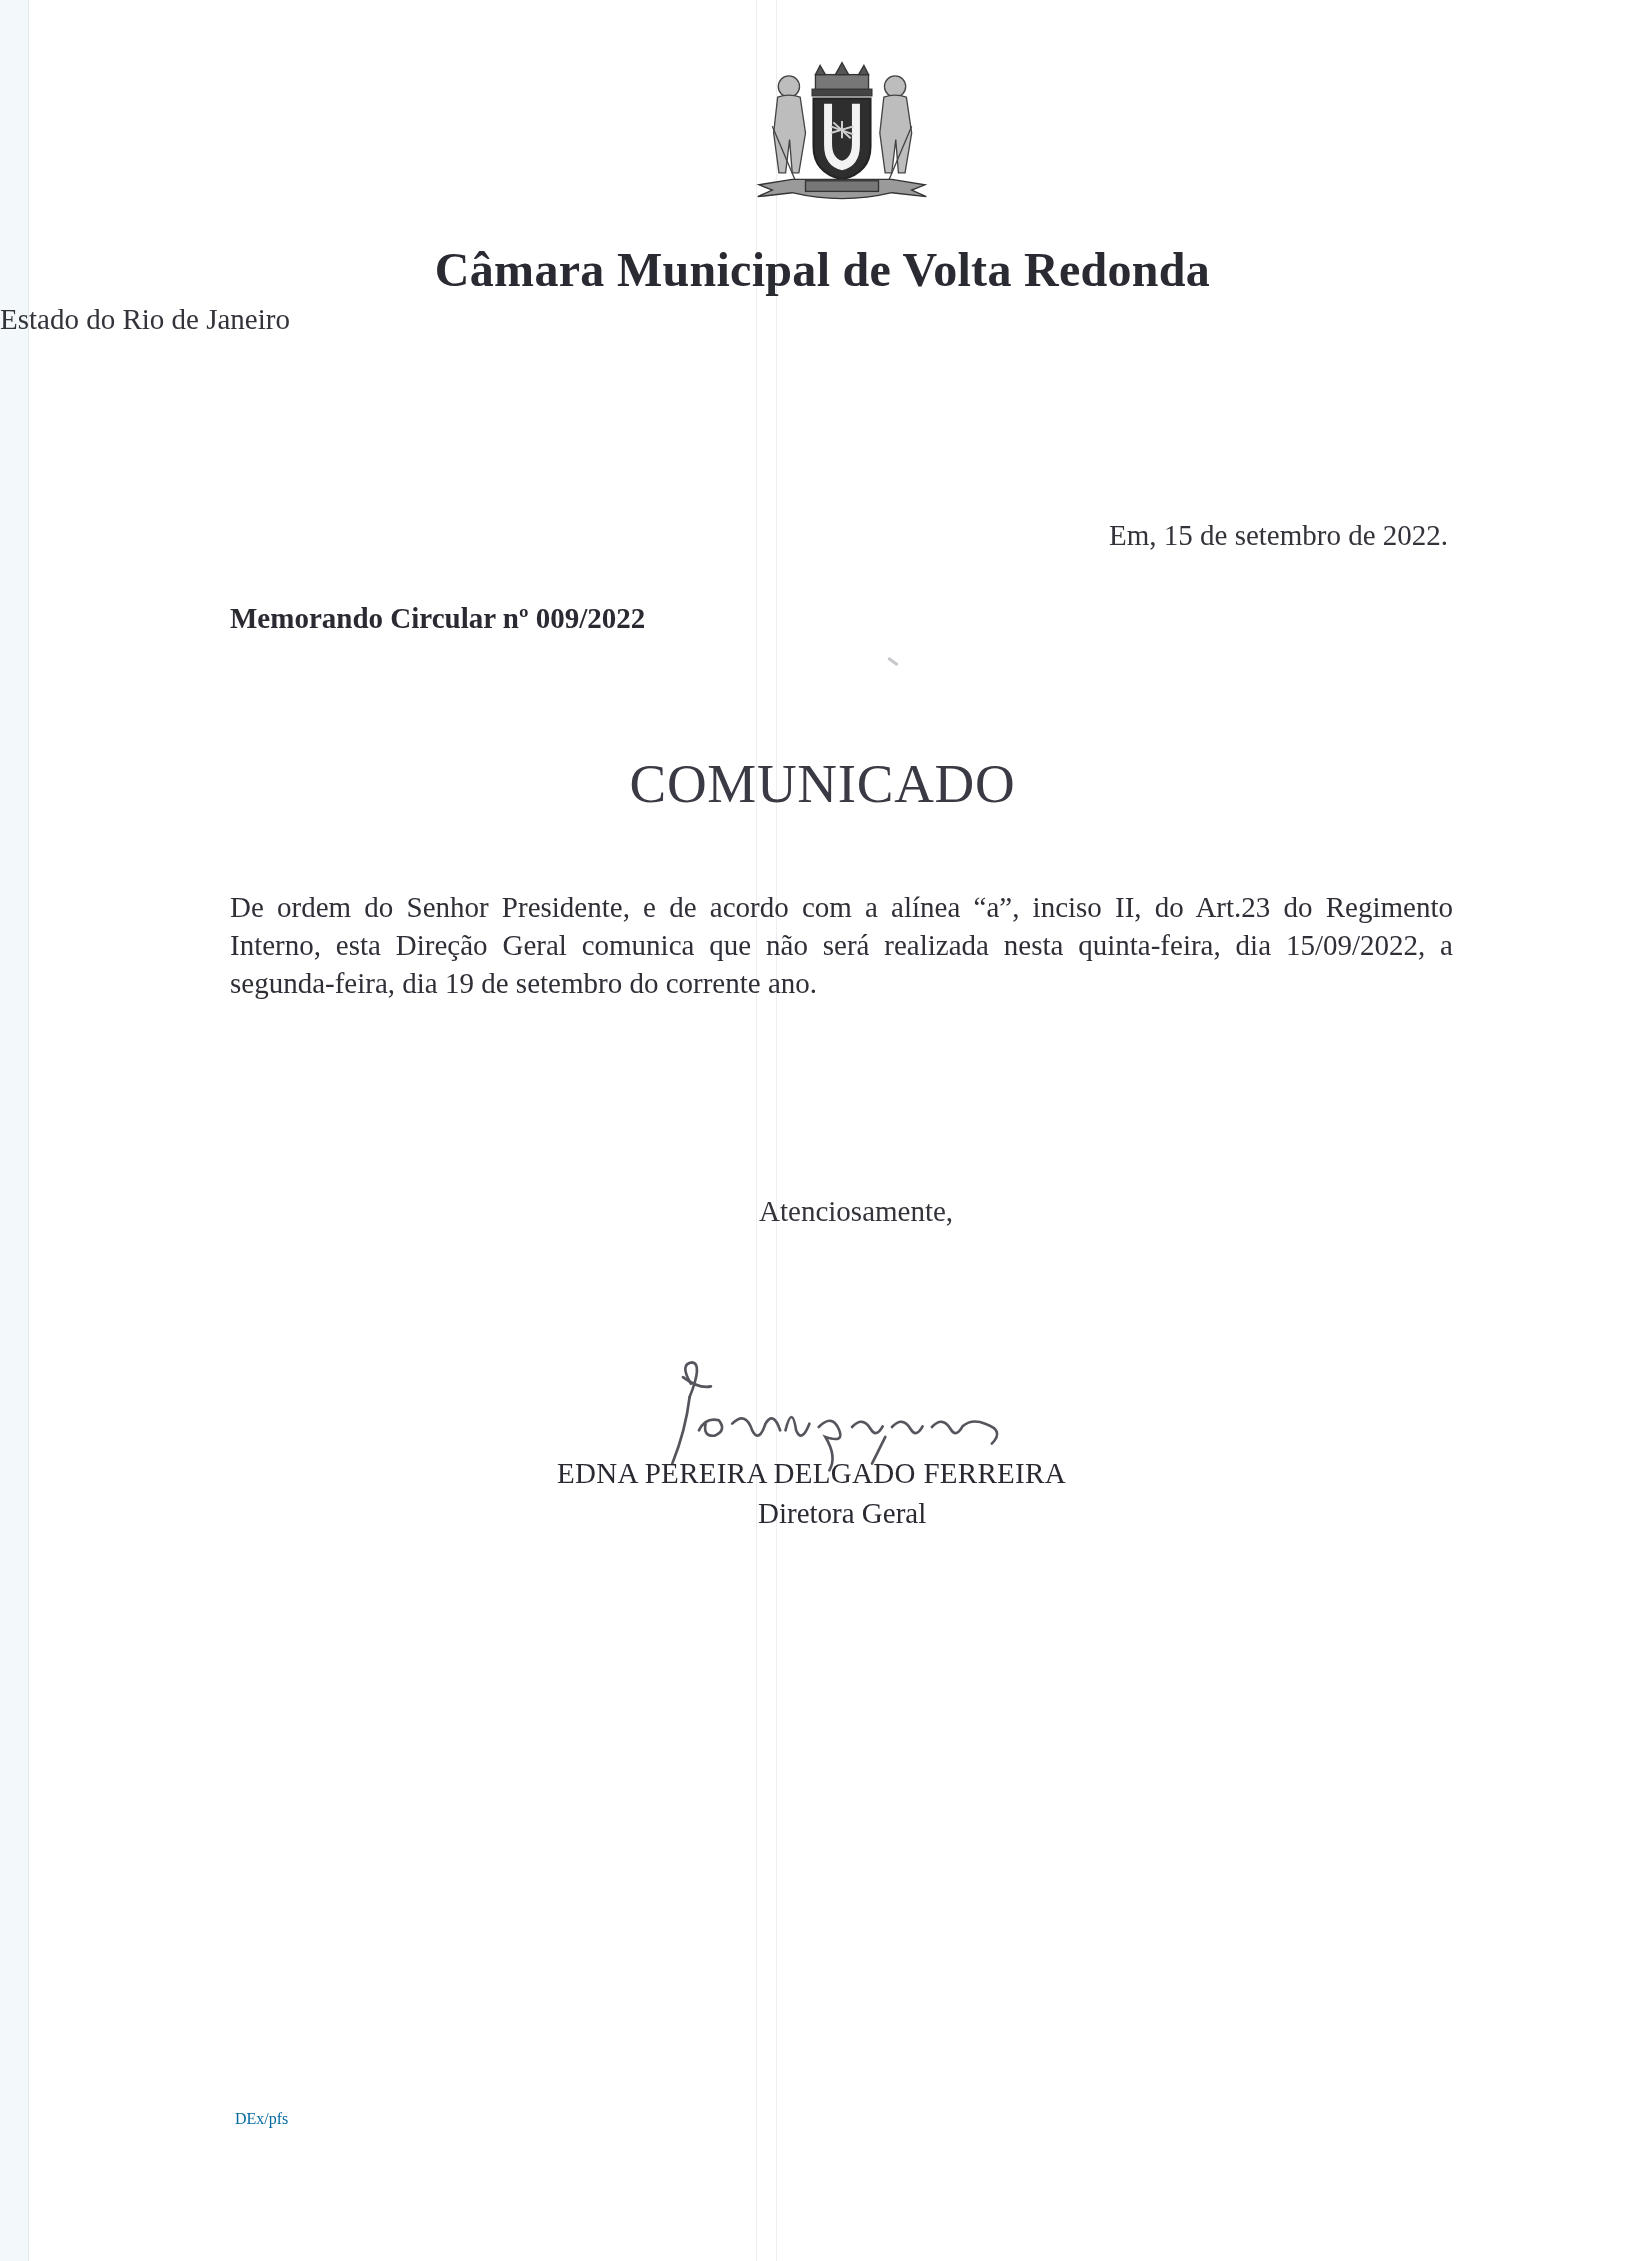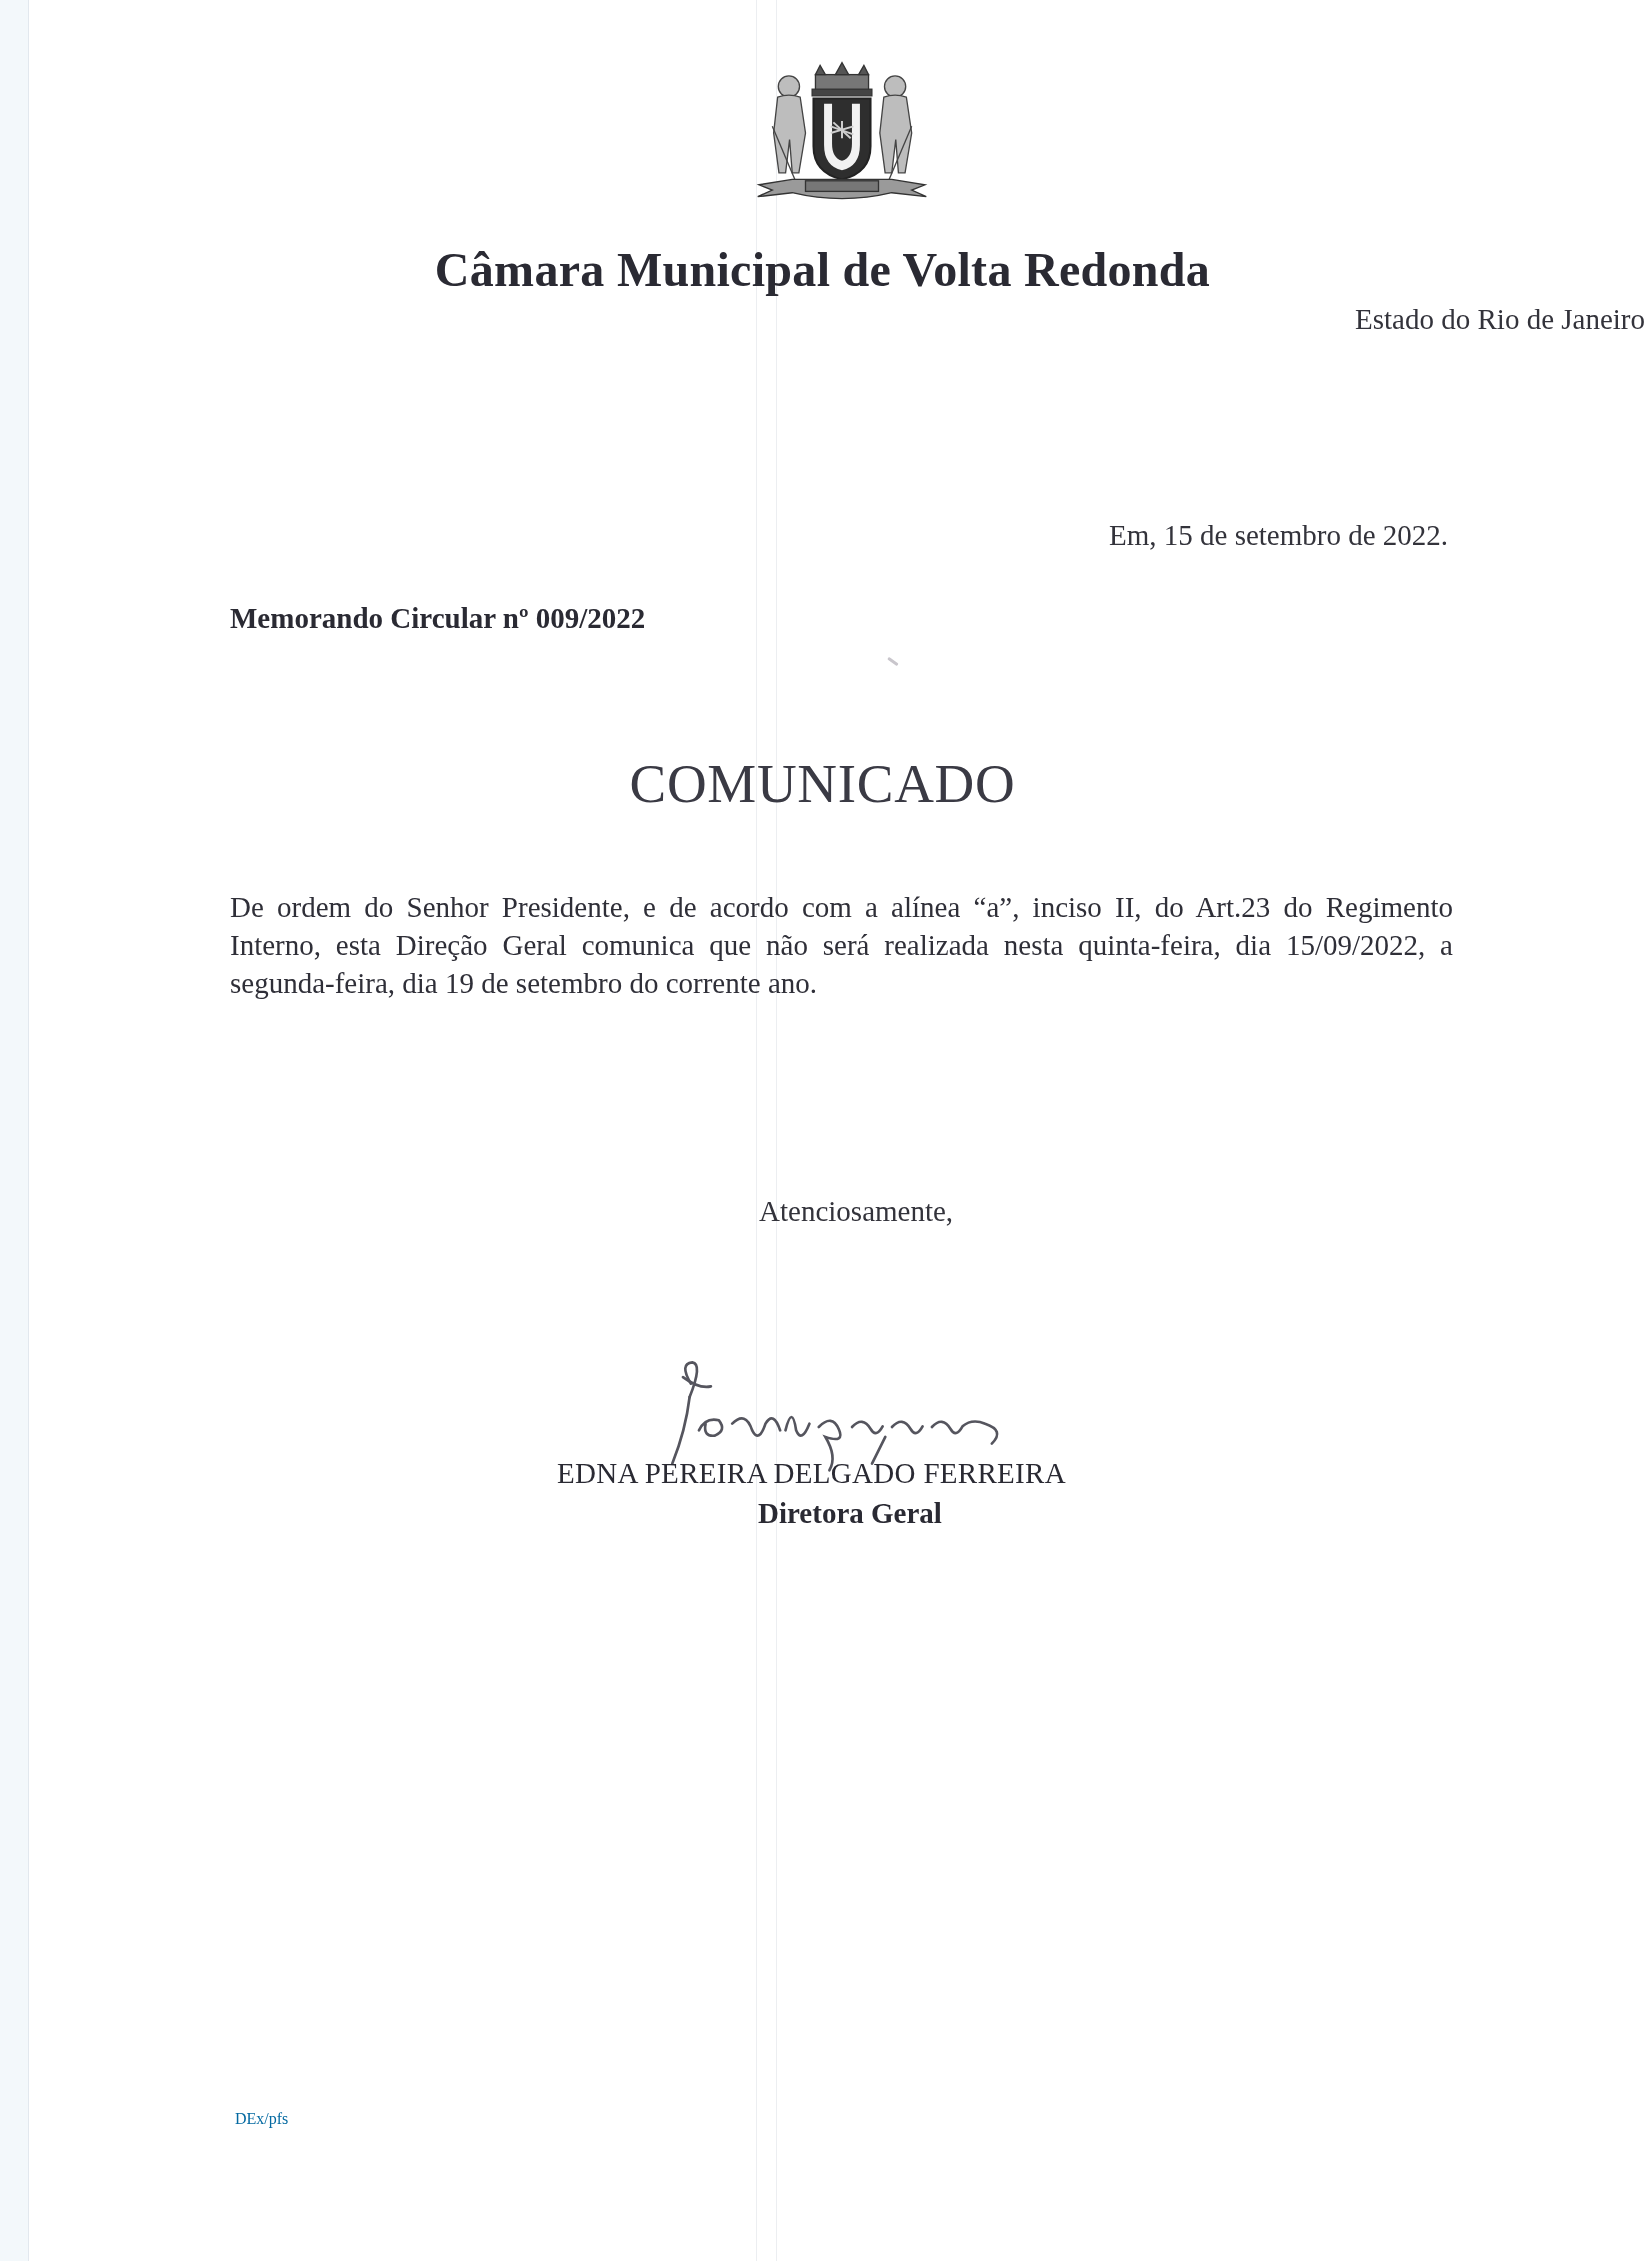--- a/index.html
+++ b/index.html
@@ -24,21 +24,21 @@
   .crest {
     position: absolute; left: 752px; top: 60px; width: 180px; height: 146px;
   }
   .header-title {
     position: absolute; left: 0; right: 0; top: 242px;
     text-align: center; font-weight: bold; font-size: 48px; letter-spacing: 0.3px;
     color: #2a2a33;
   }
   .header-sub {
     position: absolute; left: 0; right: 0; top: 303px;
-    text-align: right; font-size: 29px; color: #33333b;
+    text-align: left; font-size: 29px; color: #33333b;
   }
   .date {
     position: absolute; left: 1109px; top: 519px; font-size: 29px; color: #33333b;
   }
   .memo {
     position: absolute; left: 230px; top: 602px; font-size: 29px; font-weight: bold; color: #2a2a33;
   }
   .comunicado {
     position: absolute; left: 0; right: 0; top: 752px; text-align: center;
     font-size: 55px; color: #3a3a44; letter-spacing: 0.7px;
@@ -55,21 +55,21 @@
   }
   .closing span { position: relative; left: 16.6px; }
   .signature {
     position: absolute; left: 659px; top: 1357px; width: 426px; height: 120px;
   }
   .sig-name {
     position: absolute; left: 557px; top: 1457px; font-size: 29px; font-weight: normal; color: #2a2a33;
     letter-spacing: 0.3px;
   }
   .sig-role {
-    position: absolute; left: 758px; top: 1497px; font-size: 29px; font-weight: bold; color: #2a2a33; text-align: right;
+    position: absolute; left: 758px; top: 1497px; font-size: 29px; font-weight: normal; color: #2a2a33; text-align: right;
   }
   .footer-ref {
     position: absolute; left: 203px; top: 2110px; font-size: 16px; color: #0369a1; margin-left: 32px;
   }
   .speck {
     position: absolute; left: 887px; top: 660px; width: 12px; height: 2.7px; background: #c9c6cc;
     transform: rotate(35deg); border-radius: 1.3px;
   }
 </style>
 </head>

